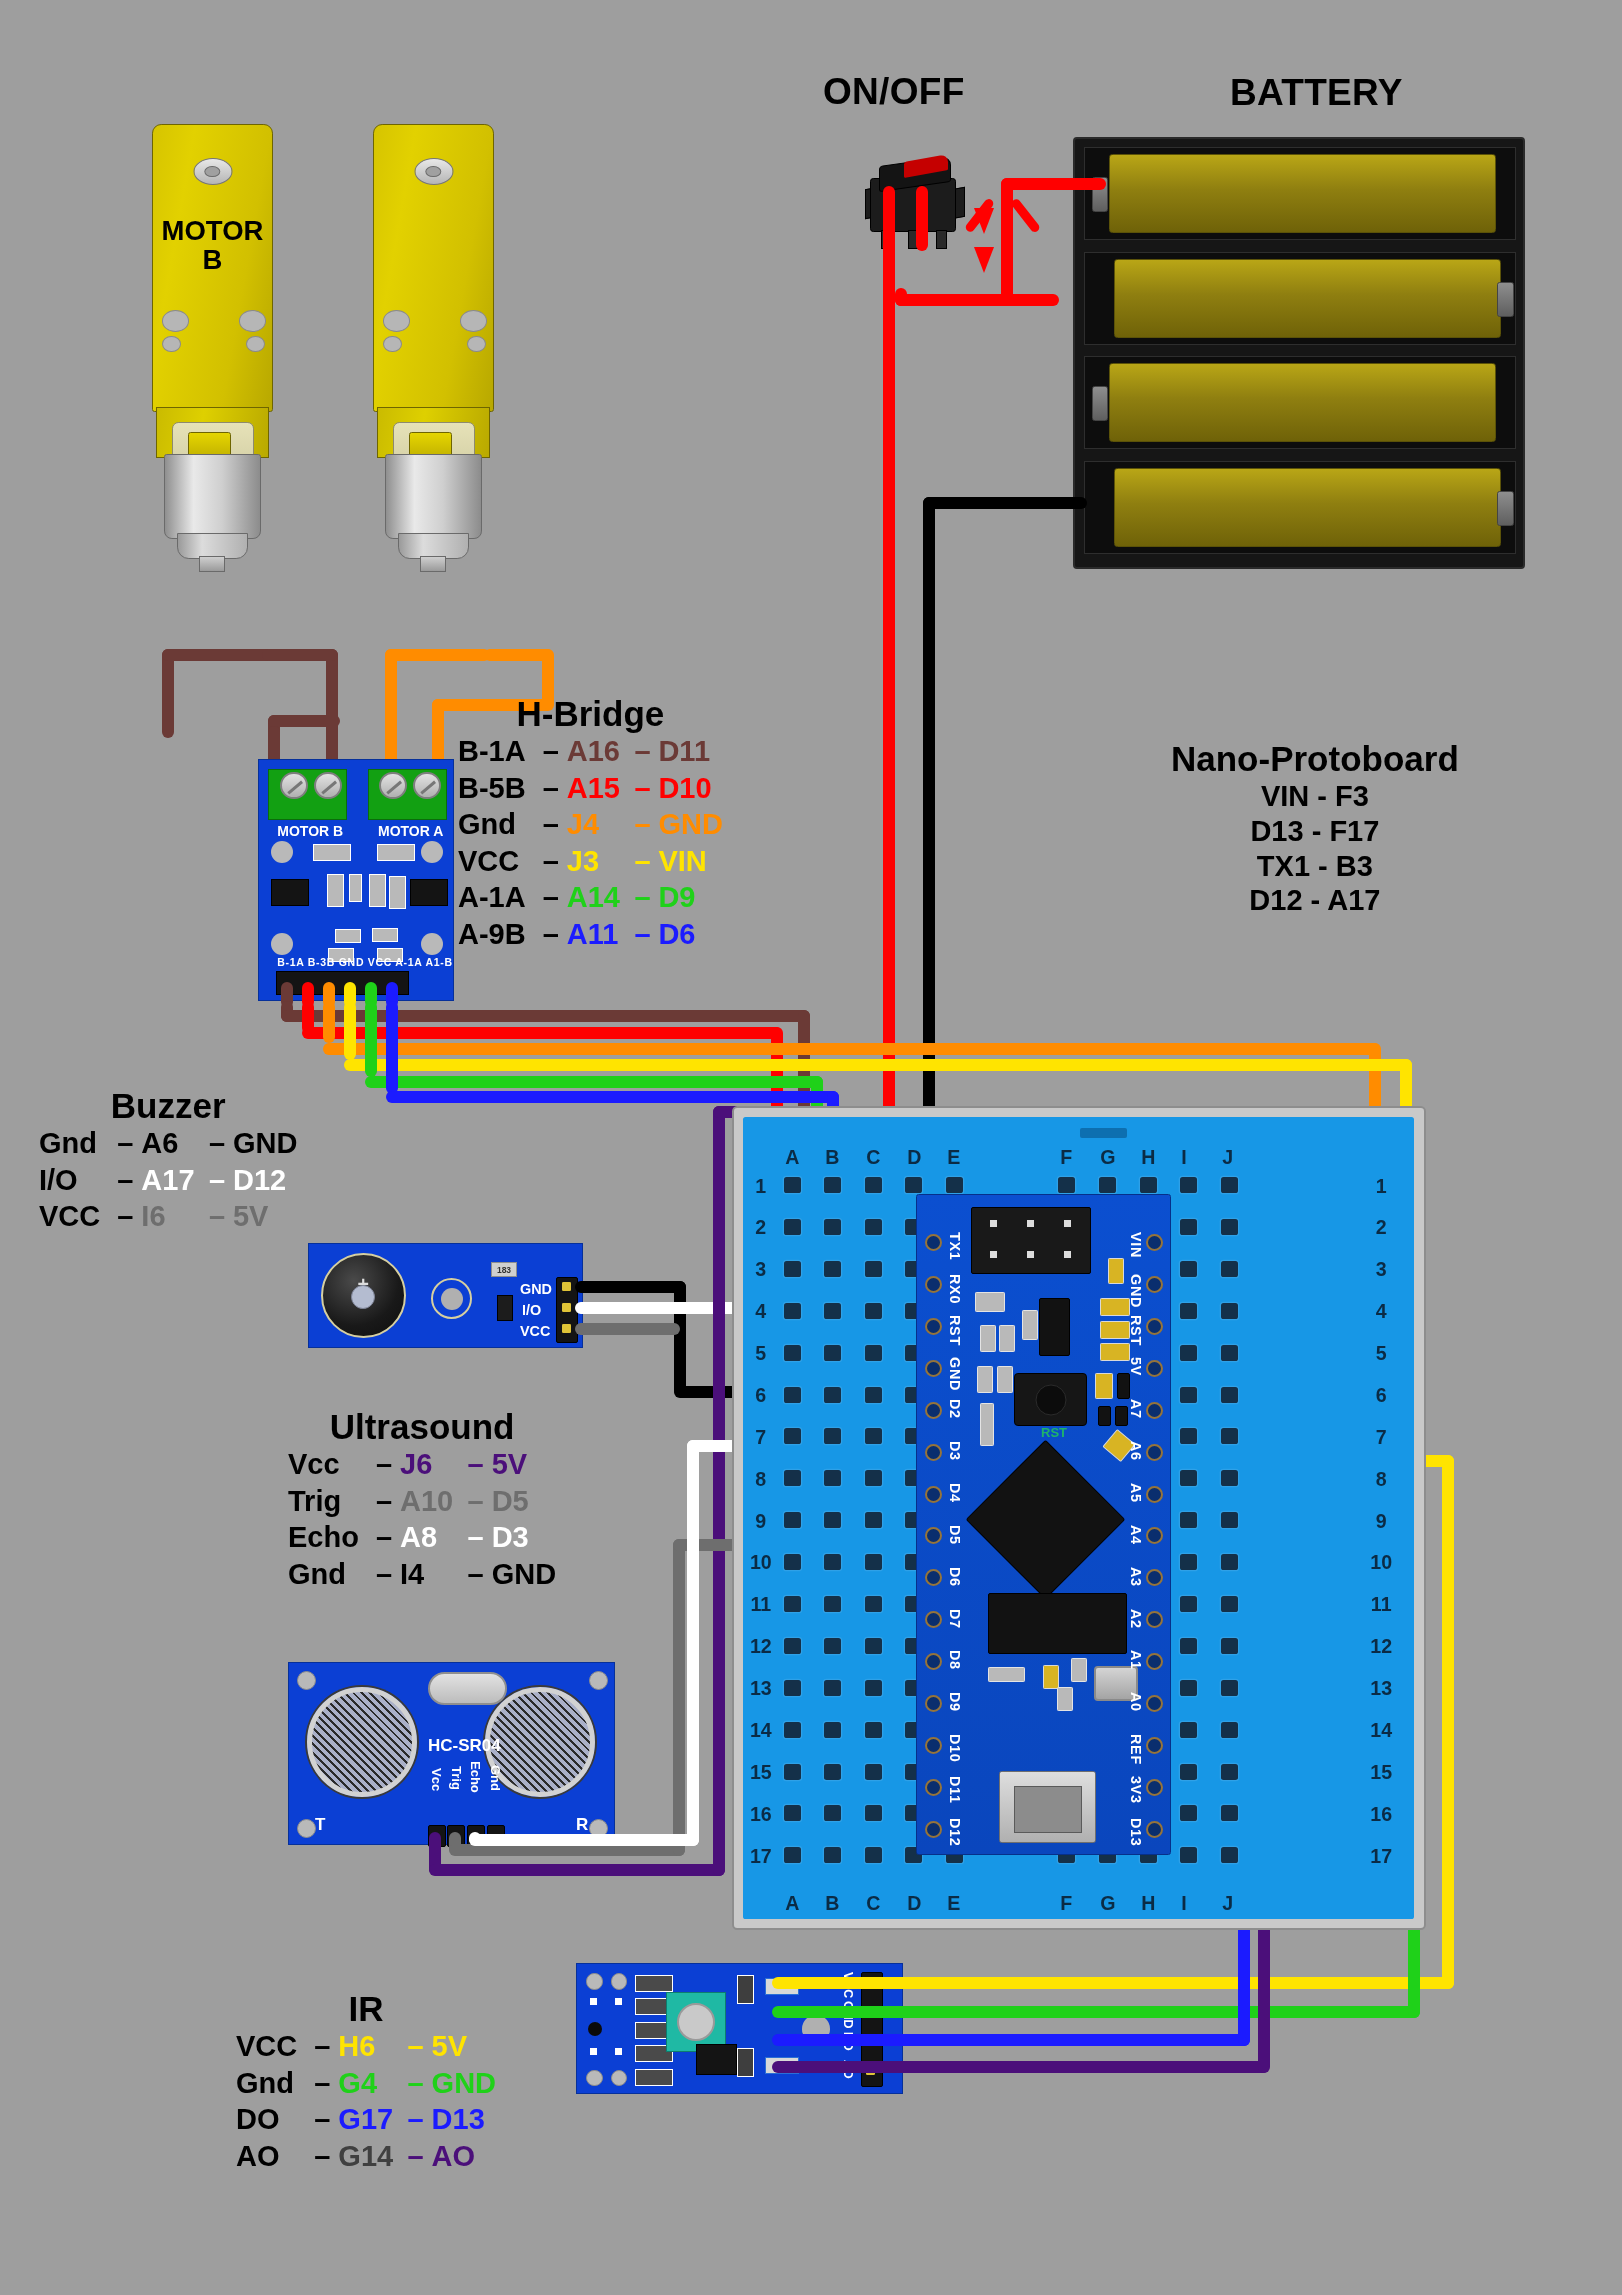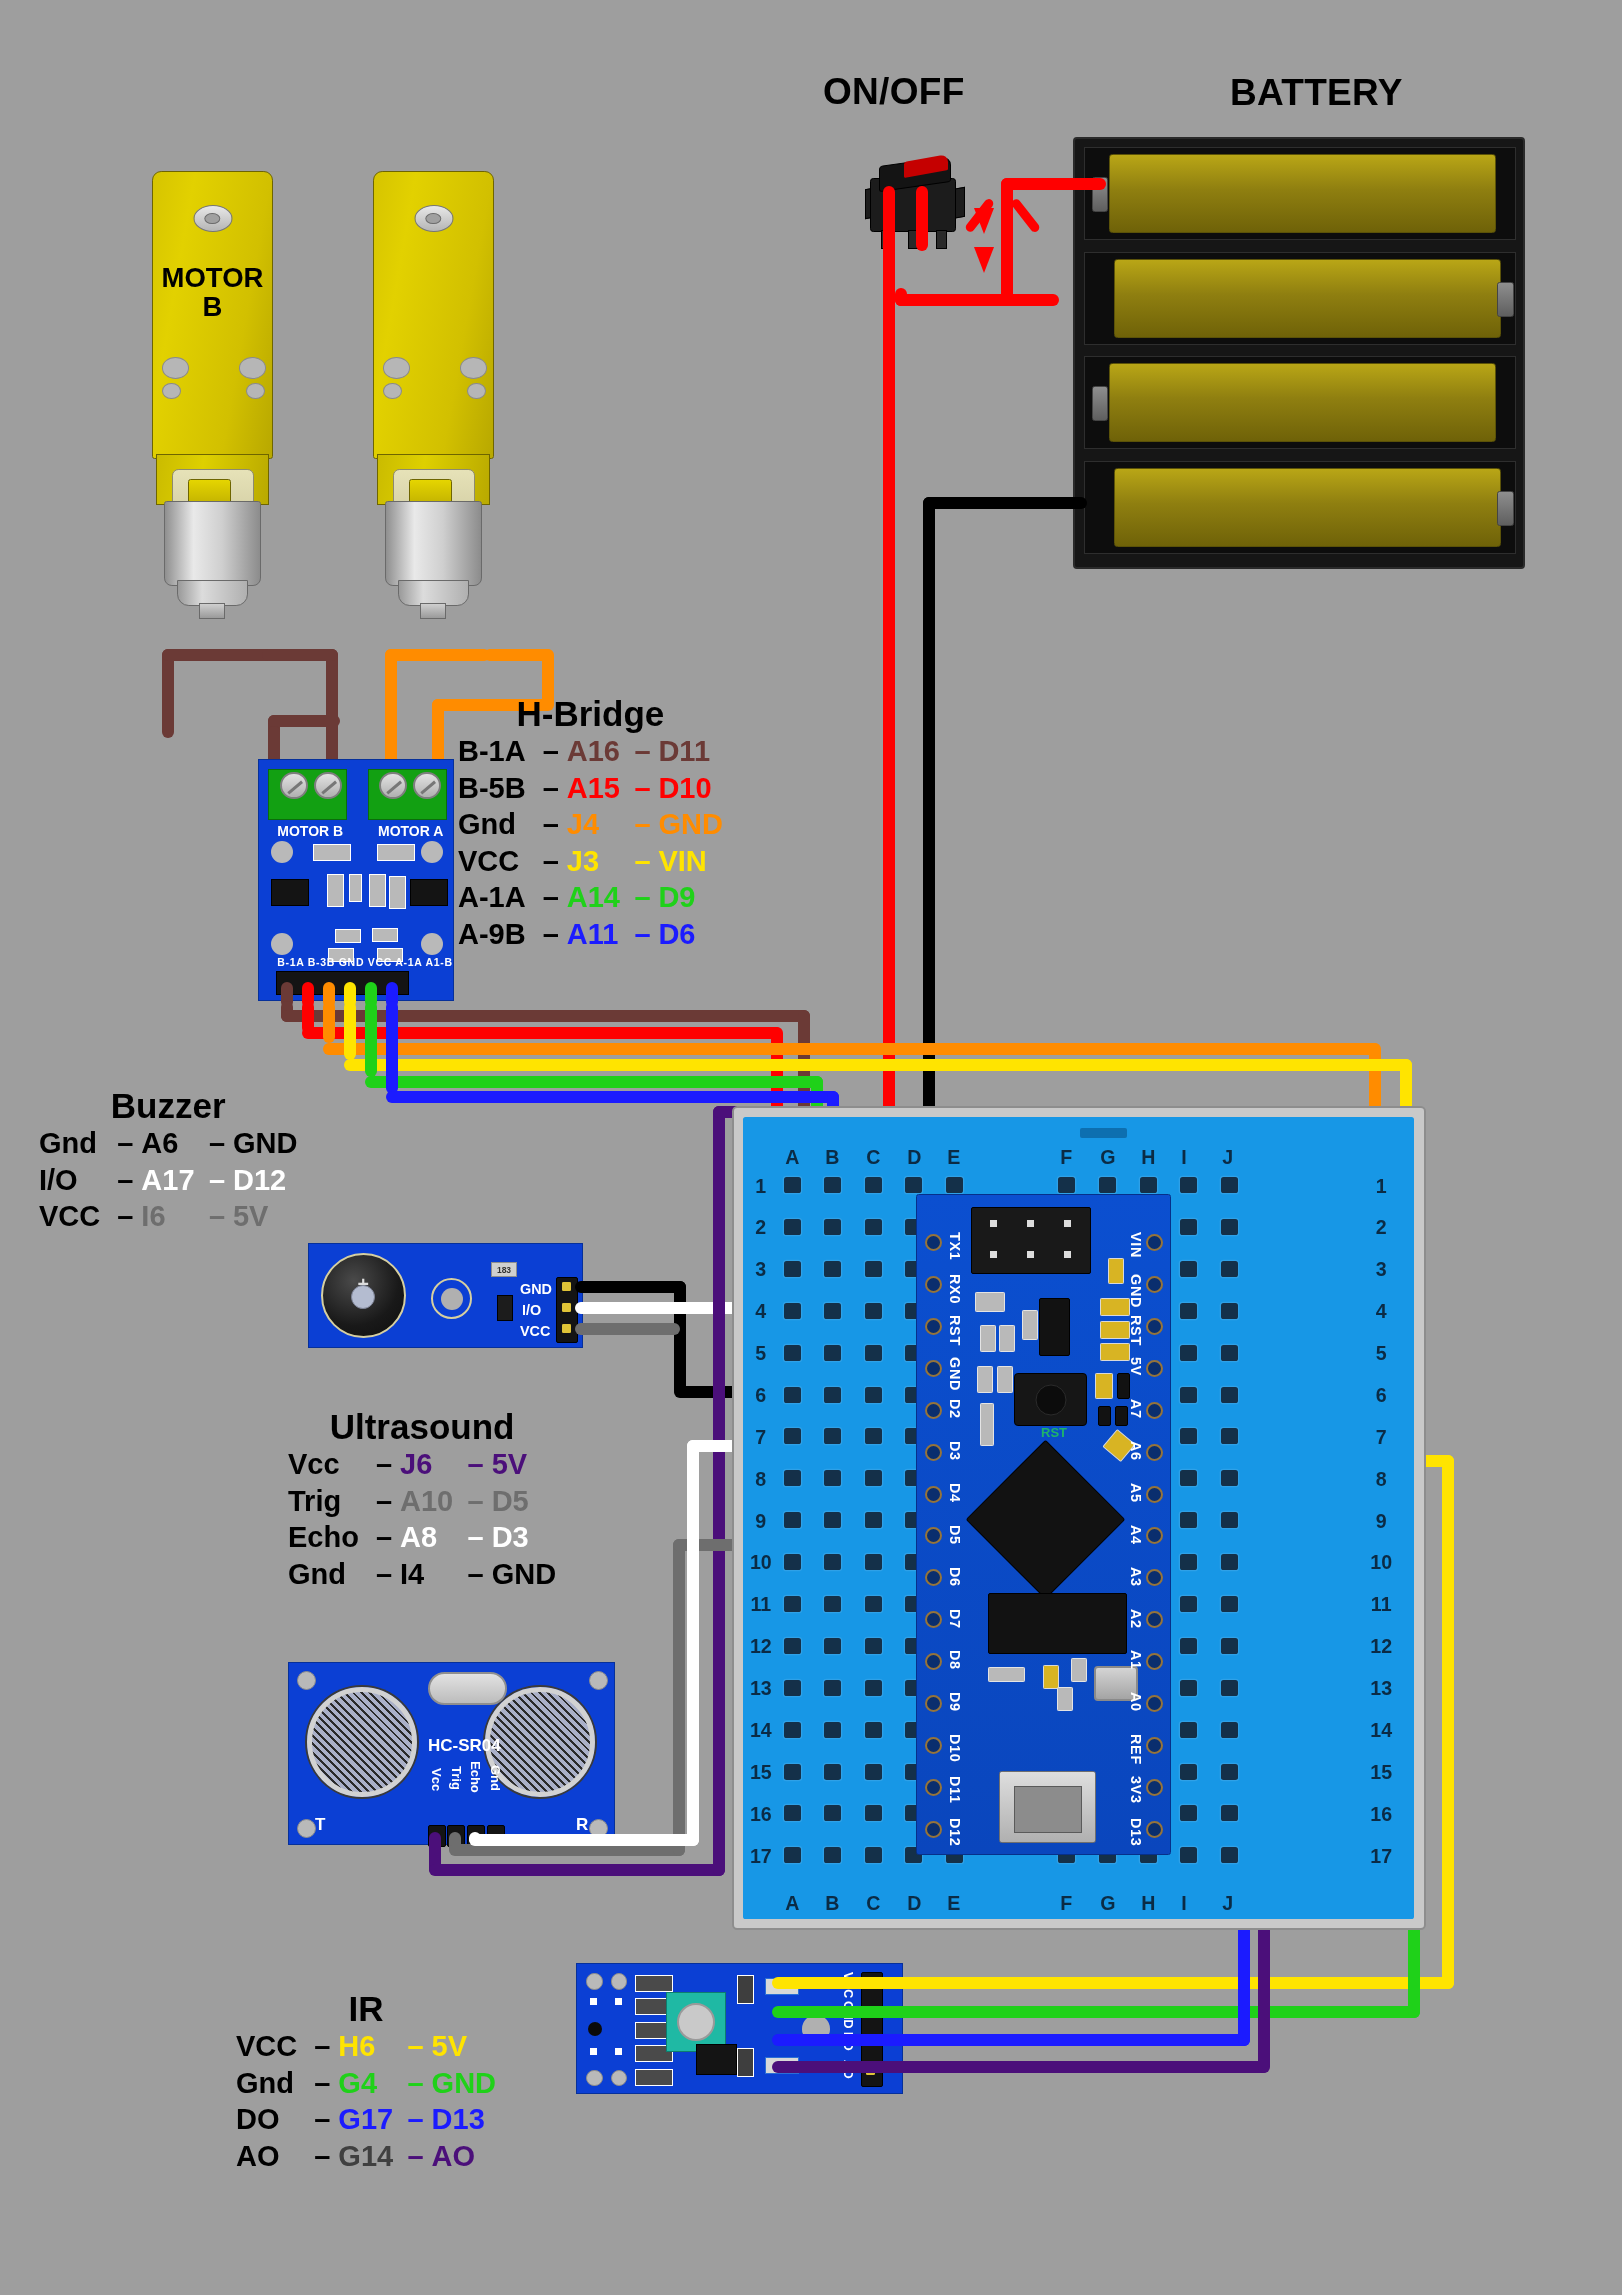--- a/index.html
+++ b/index.html
@@ -18,21 +18,21 @@
   .block .hd{font-size:35px;font-weight:bold;color:#000;text-align:center;white-space:nowrap;}
   .block table{border-collapse:collapse;}
   .block td{font-size:29px;font-weight:bold;color:#000;padding:1.3px 0;white-space:nowrap;
             line-height:1.17;}
   .block td.c1{padding-right:9.2px;}
   .block td.dash{padding:0 7.9px;text-align:center;}
   .block td.c2{text-align:left;padding-right:6.5px;}
   .block td.c3{text-align:left;}
 
   
-  .motor{position:absolute;width:121px;margin-top:47px;}
+  .motor{position:absolute;width:121px;}
   .mbody{position:relative;width:121px;height:288px;border-radius:9.2px 9.2px 2.6px 2.6px;
          background:linear-gradient(100deg,#d6c400 0%,#e2d100 25%,#d2c000 70%,#b8a800 100%);
          border:1.3px solid #6e6500;box-sizing:border-box;}
   .mscrew{position:absolute;left:50%;top:33px;transform:translateX(-50%);
           width:37px;height:25px;border-radius:50%;
           background:linear-gradient(180deg,#e8e8e8,#b5b5b5);border:1.3px solid #777;}
   .mscrew:after{content:"";position:absolute;left:50%;top:50%;transform:translate(-50%,-50%);
           width:14.4px;height:9.8px;border-radius:50%;background:#a0a0a0;border:1.3px solid #6c6c6c;}
   .mhole{position:absolute;border-radius:50%;background:#b6b6b6;border:0.7px solid #8a8a8a;}
   .mlabel{position:absolute;left:0;right:0;top:92px;text-align:center;
@@ -818,20 +818,29 @@
             <td class="c1">A-9B</td>
             <td class="dash">–</td>
             <td class="c2" style="color:#1b1bff">A11</td>
             <td class="dash" style="color:#1b1bff">–</td>
             <td class="c3" style="color:#1b1bff">D6</td>
           </tr>
         </tbody>
     </table>
   </div>
 
+  <div class="block" style="left:1171px;top:739px;text-align:center;">
+    <div class="hd">Nano-Protoboard</div>
+    <div id="np-rows" style="font-size:29px;font-weight:bold;color:#000;line-height:1.2;">
+        <div>VIN - F3</div>
+        <div>D13 - F17</div>
+        <div>TX1 - B3</div>
+        <div>D12 - A17</div>
+      </div>
+  </div>
 
   <div class="block" style="left:39px;top:1086px;">
     <div class="hd">Buzzer</div>
     <table>
         <tbody id="bz-rows">
           <tr>
             <td class="c1">Gnd</td>
             <td class="dash">–</td>
             <td class="c2" style="color:#000000">A6</td>
             <td class="dash" style="color:#000000">–</td>

